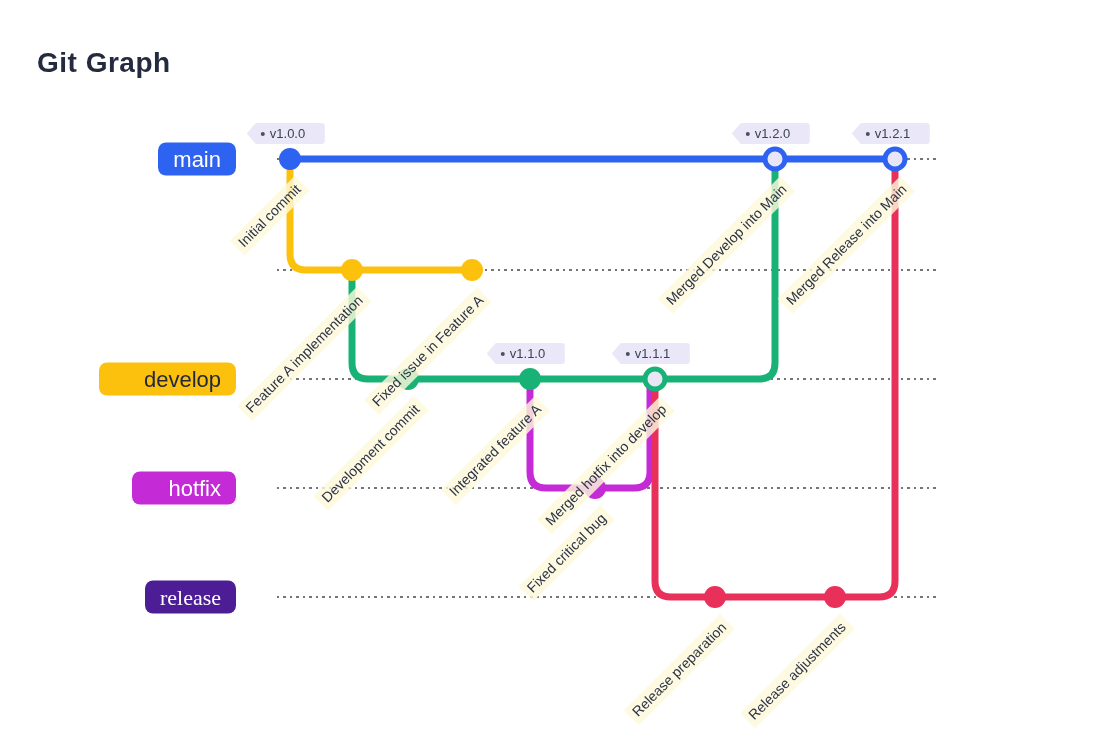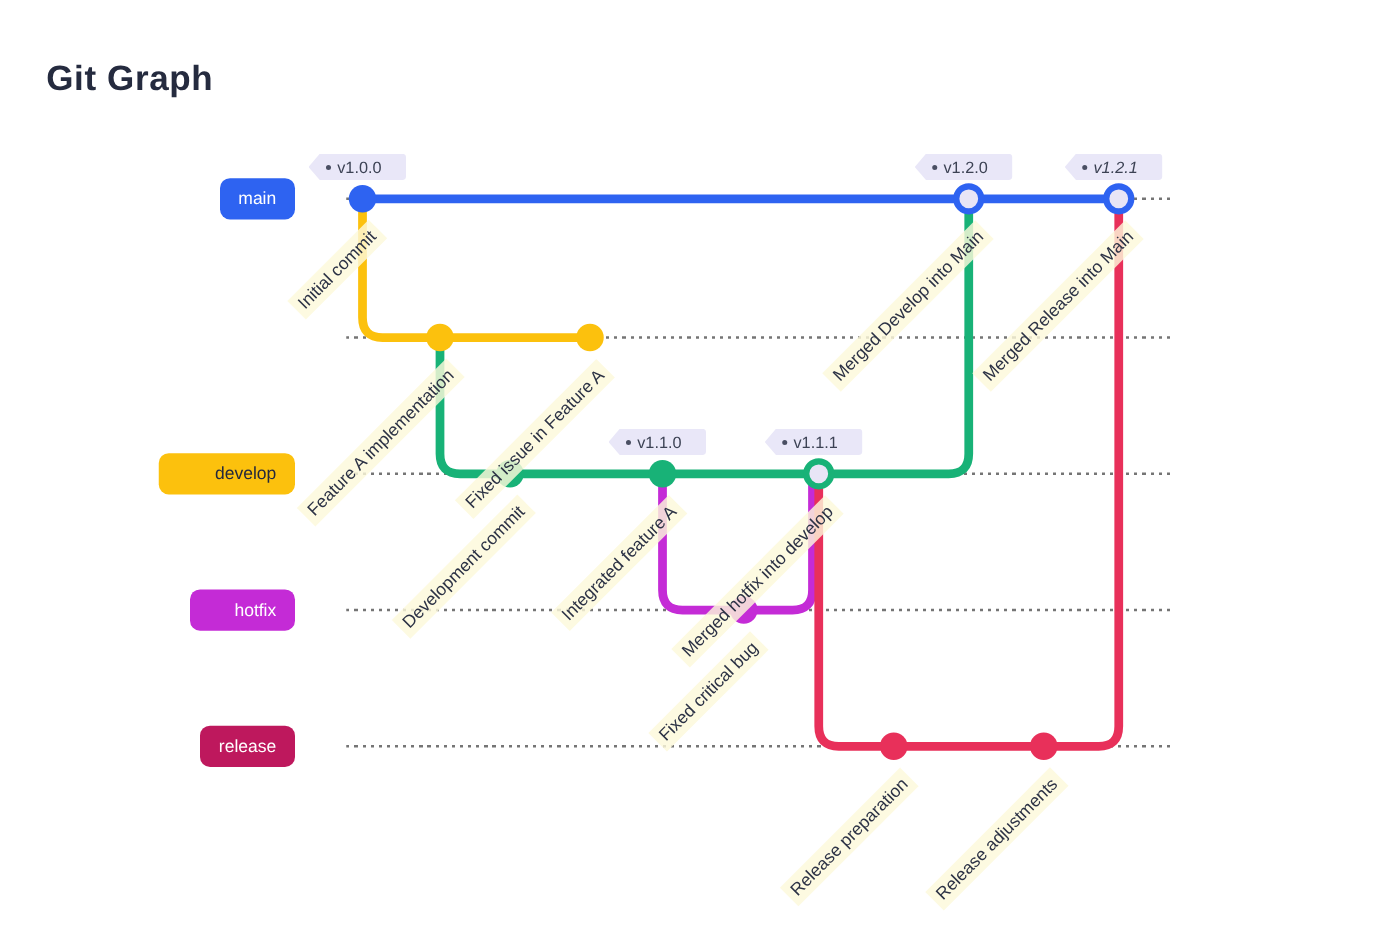--- a/index.html
+++ b/index.html
@@ -14,21 +14,21 @@
   .lanes-layer,.labels-layer{position:absolute;inset:0;}
   .lanes-layer{z-index:1;}
   #graph-svg{position:absolute;inset:0;z-index:2;}
   .labels-layer{z-index:3;pointer-events:none;}
   .lane{
     position:absolute;height:2px;
     background-image:repeating-linear-gradient(90deg,#757575 0 2.5px,transparent 2.5px 6.5px);
   }
   .branch-label{
     position:absolute;transform:translateY(-50%);
-    border-radius:8px;padding:4px 15px;font-size:14px;line-height:25px;
+    border-radius:8px;padding:4px 15px;font-size:22px;line-height:25px;
     font-weight:400;white-space:nowrap;z-index:4;
   }
   .commit-msg{
     position:absolute;white-space:nowrap;
     transform:rotate(-45deg);transform-origin:100% 0;
     font-size:14px;line-height:17px;padding:2px 5px;
   }
   .version-tag{
     position:absolute;transform:translateX(-50%);
     height:21px;display:flex;align-items:center;gap:5px;
@@ -65,21 +65,21 @@
       <circle cx="655" cy="379" r="10" fill="#E8E5F6" stroke="#18B277" stroke-width="5"></circle>
       <circle cx="775" cy="159" r="10" fill="#E8E5F6" stroke="#2E63F1" stroke-width="5"></circle>
       <circle cx="715" cy="597" r="11" fill="#E8305A"></circle>
       <circle cx="835" cy="597" r="11" fill="#E8305A"></circle>
       <circle cx="895" cy="159" r="10" fill="#E8E5F6" stroke="#2E63F1" stroke-width="5"></circle>
     </svg>
   <div class="labels-layer" id="labels-layer">
       <div class="branch-label" style="right: 877px; top: 159px; background: rgb(46, 99, 241); color: rgb(255, 255, 255);">main</div>
       <div class="branch-label" style="right: 877px; top: 379px; background: rgb(252, 193, 13); color: rgb(35, 40, 61); padding-left: 45px;">develop</div>
       <div class="branch-label" style="right: 877px; top: 488px; background: rgb(196, 43, 214); color: rgb(255, 255, 255); padding-left: 36px;">hotfix</div>
-      <div class="branch-label" style="right: 877px; top: 597px; background: #be185d; color: rgb(255, 255, 255);">release</div>
+      <div class="branch-label" style="right: 877px; top: 597px; background: #4c1d95; color: rgb(255, 255, 255); font-family: Liberation Serif, serif;">release</div>
       <div class="commit-msg" style="right: 818px; top: 176px; background: rgba(252, 249, 218, 0.82); color: rgb(44, 50, 69);">Initial commit</div>
       <div class="version-tag" style="left: 286px; top: 123px; background: rgb(233, 231, 248); color: rgb(60, 66, 84);">
         <span class="tag-dot" style="background: rgb(74, 79, 99);"></span>
         <span>v1.0.0</span>
       </div>
       <div class="commit-msg" style="right: 756px; top: 287px; background: rgba(252, 249, 218, 0.82); color: rgb(44, 50, 69);">Feature A implementation</div>
       <div class="commit-msg" style="right: 636px; top: 287px; background: rgba(252, 249, 218, 0.82); color: rgb(44, 50, 69);">Fixed issue in Feature A</div>
       <div class="commit-msg" style="right: 700px; top: 396px; background: rgba(252, 249, 218, 0.82); color: rgb(44, 50, 69);">Development commit</div>
       <div class="commit-msg" style="right: 578px; top: 396px; background: rgba(252, 249, 218, 0.82); color: rgb(44, 50, 69);">Integrated feature A</div>
       <div class="version-tag" style="left: 526px; top: 343px; background: rgb(233, 231, 248); color: rgb(60, 66, 84);">
@@ -93,18 +93,18 @@
         <span>v1.1.1</span>
       </div>
       <div class="commit-msg" style="right: 333px; top: 176px; background: rgba(252, 249, 218, 0.82); color: rgb(44, 50, 69);">Merged Develop into Main</div>
       <div class="version-tag" style="left: 771px; top: 123px; background: rgb(233, 231, 248); color: rgb(60, 66, 84);">
         <span class="tag-dot" style="background: rgb(74, 79, 99);"></span>
         <span>v1.2.0</span>
       </div>
       <div class="commit-msg" style="right: 393px; top: 614px; background: rgba(252, 249, 218, 0.82); color: rgb(44, 50, 69);">Release preparation</div>
       <div class="commit-msg" style="right: 273px; top: 614px; background: rgba(252, 249, 218, 0.82); color: rgb(44, 50, 69);">Release adjustments</div>
       <div class="commit-msg" style="right: 213px; top: 176px; background: rgba(252, 249, 218, 0.82); color: rgb(44, 50, 69);">Merged Release into Main</div>
-      <div class="version-tag" style="left: 891px; top: 123px; background: rgb(233, 231, 248); color: rgb(60, 66, 84); font-style: italic;">
+      <div class="version-tag" style="left: 891px; top: 123px; background: rgb(233, 231, 248); color: rgb(60, 66, 84);">
         <span class="tag-dot" style="background: rgb(74, 79, 99);"></span>
         <span>v1.2.1</span>
       </div>
     </div>
 </div>
 
 </body></html>

